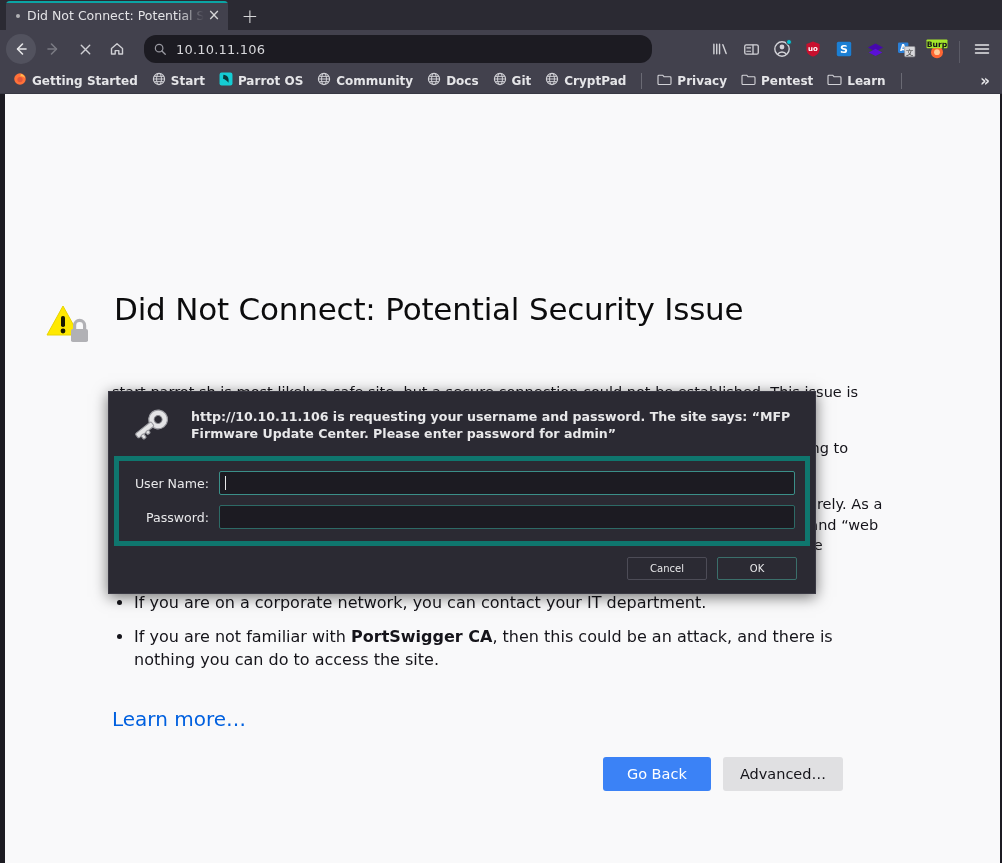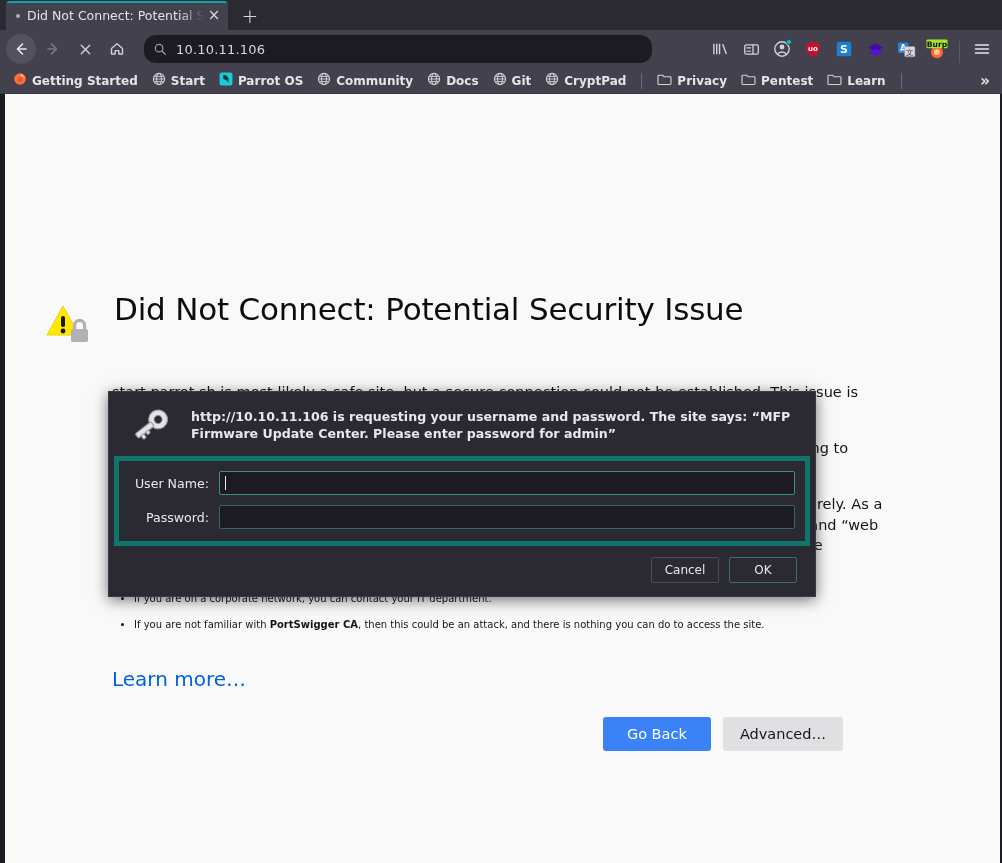--- a/index.html
+++ b/index.html
@@ -231,21 +231,21 @@
     font-size: 14.5px;
     color: #15141a;
     line-height: 1.42;
     margin-bottom: 15px;
   }
   .err-body b { font-weight: bold; }
   .err-body ul {
     margin: 0 0 15px 22px;
   }
   .err-body li {
-    font-size: 10px;
+    font-size: 16px;
     color: #15141a;
     line-height: 1.42;
     margin-bottom: 12px;
   }
   .learnmore {
     color: #0060df;
     font-size: 20px;
     text-decoration: none;
     display: inline-block;
     margin-top: 20px;
@@ -338,24 +338,24 @@
   .auth-buttons {
     display: flex;
     justify-content: flex-end;
     gap: 10px;
     padding: 11px 18px 13px 0;
   }
   .dbtn {
     background: #2b2a33;
     border: 1px solid #4d4c57;
     color: #e8e8ea;
-    font-size: 12px;
+    font-size: 10px;
     font-family: inherit;
     padding: 5px 0;
-    width: 68px;
+    width: 80px;
     border-radius: 2px;
     text-align: center;
   }
   .dbtn.ok { border-color: #3b6f6b; }
 </style>
 </head>
 <body>
 
 <div class="browser">
 

